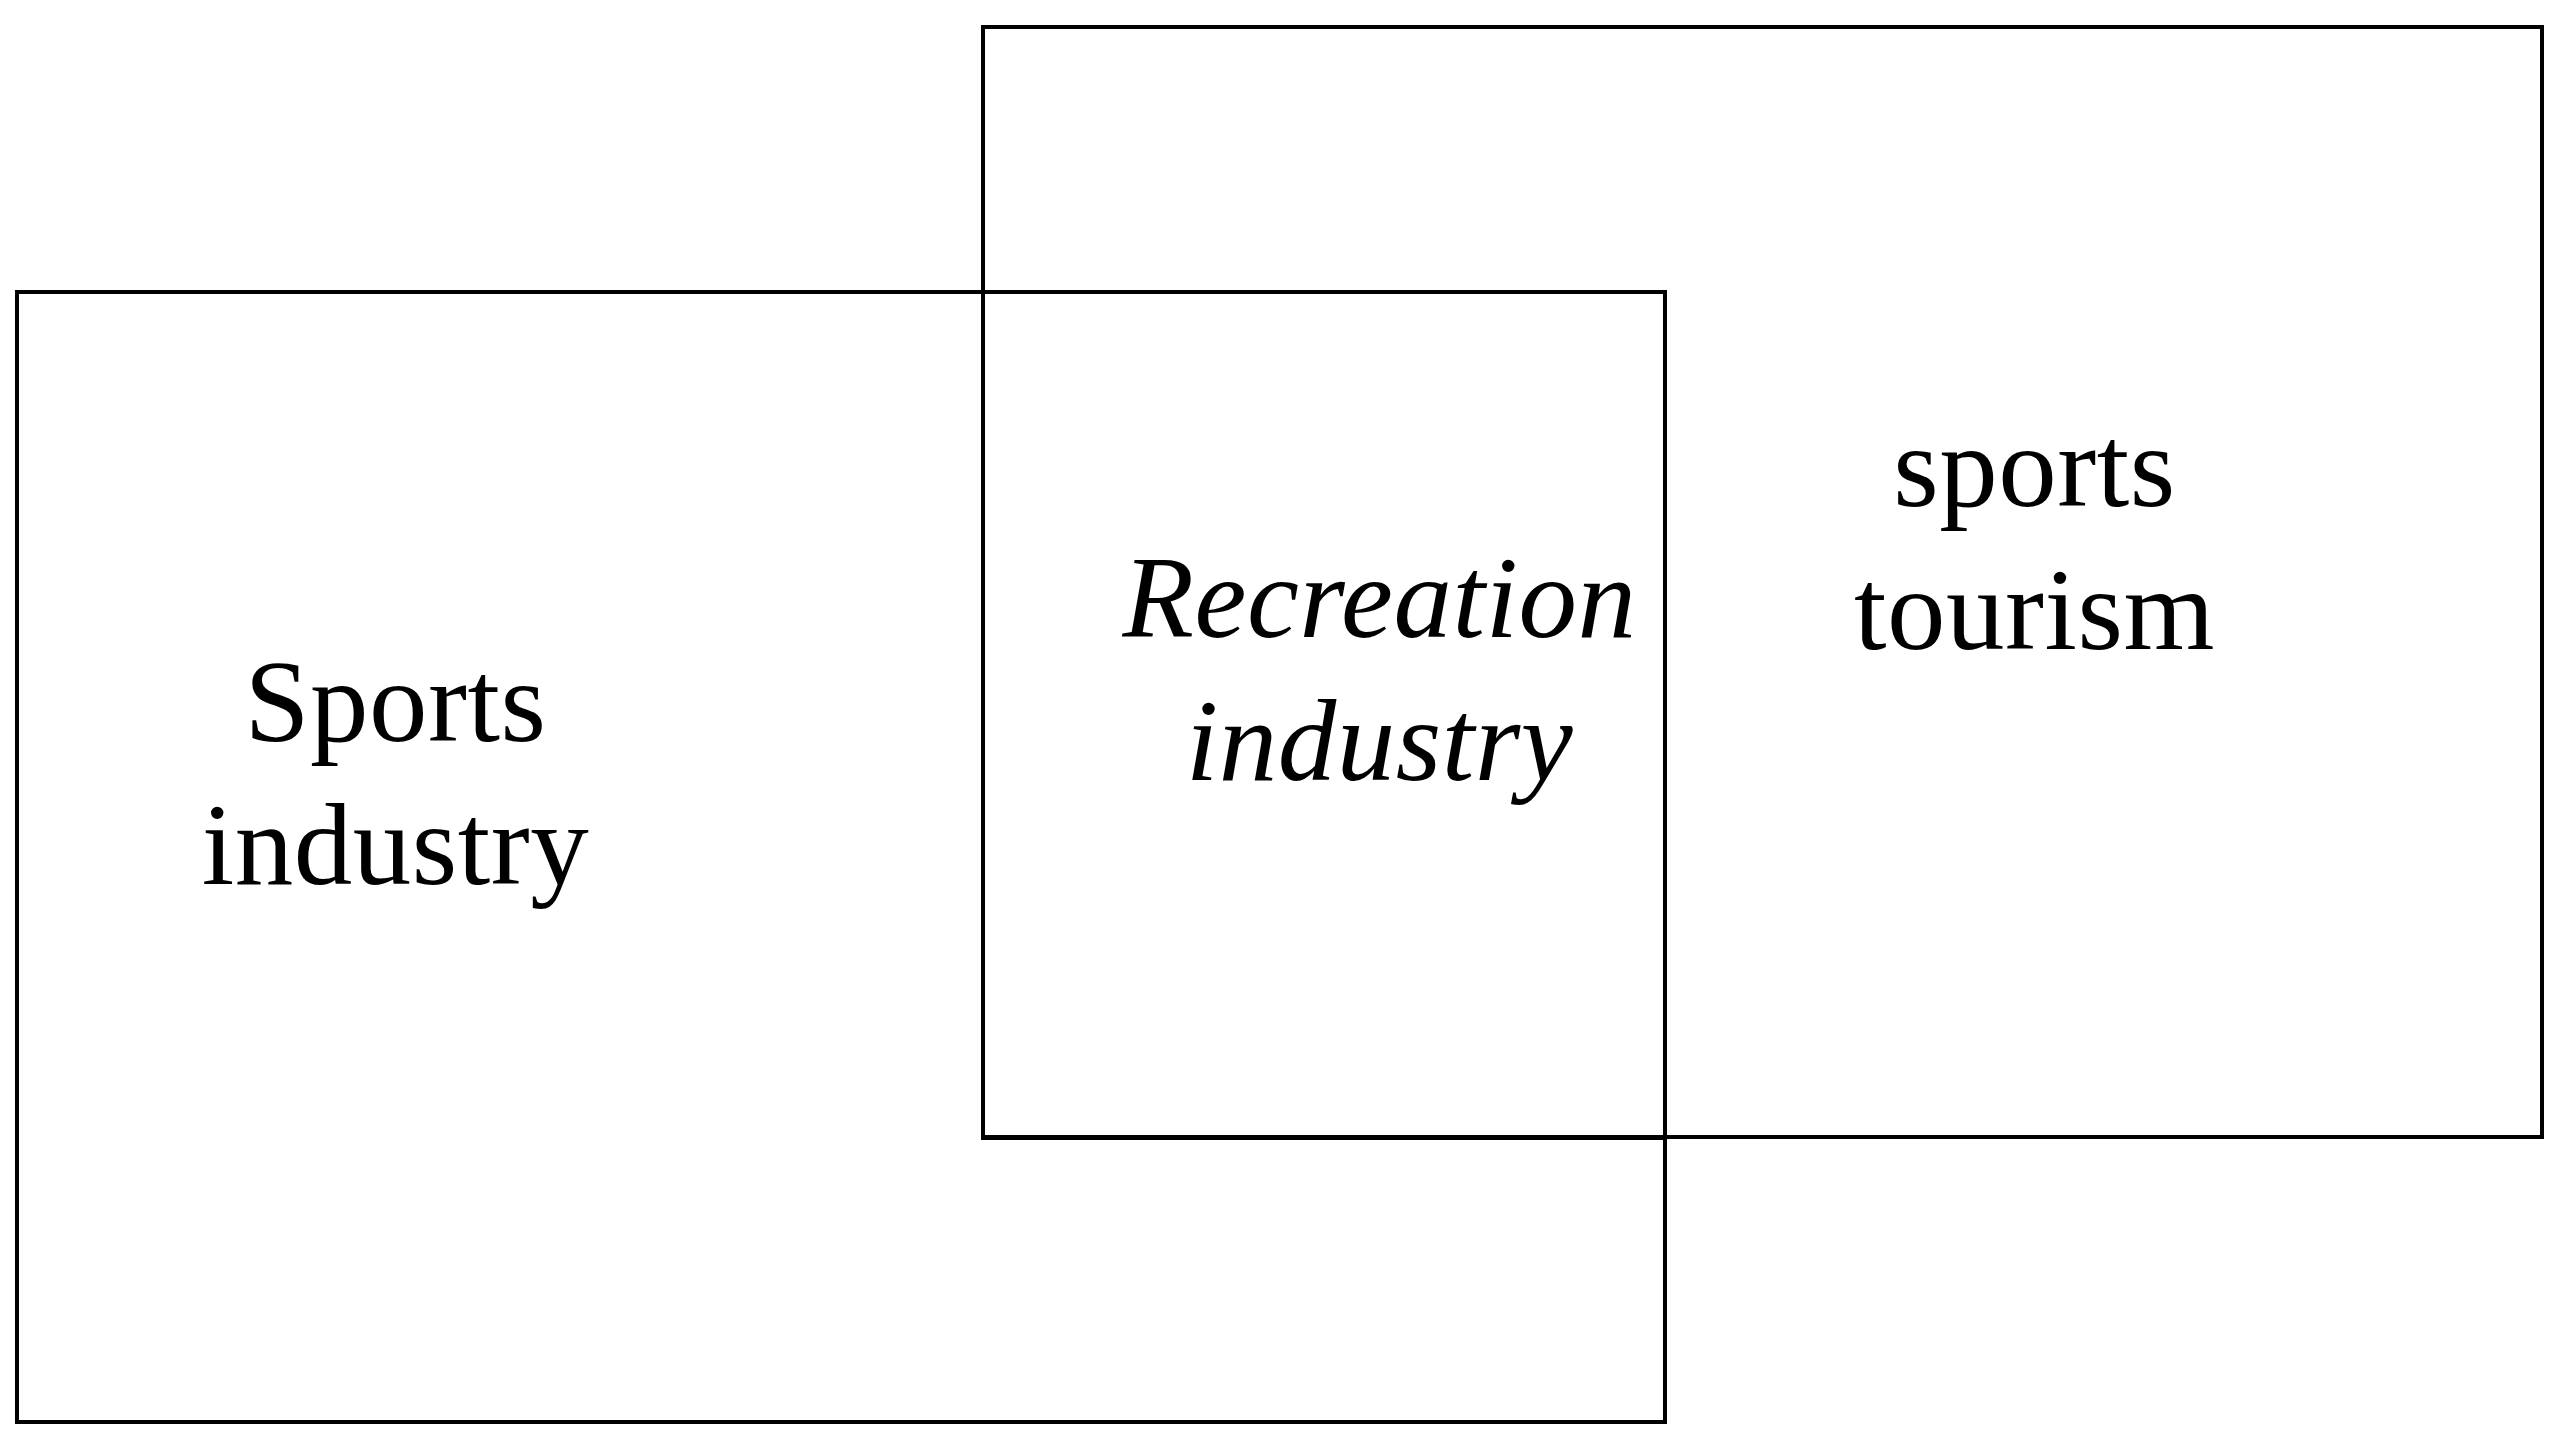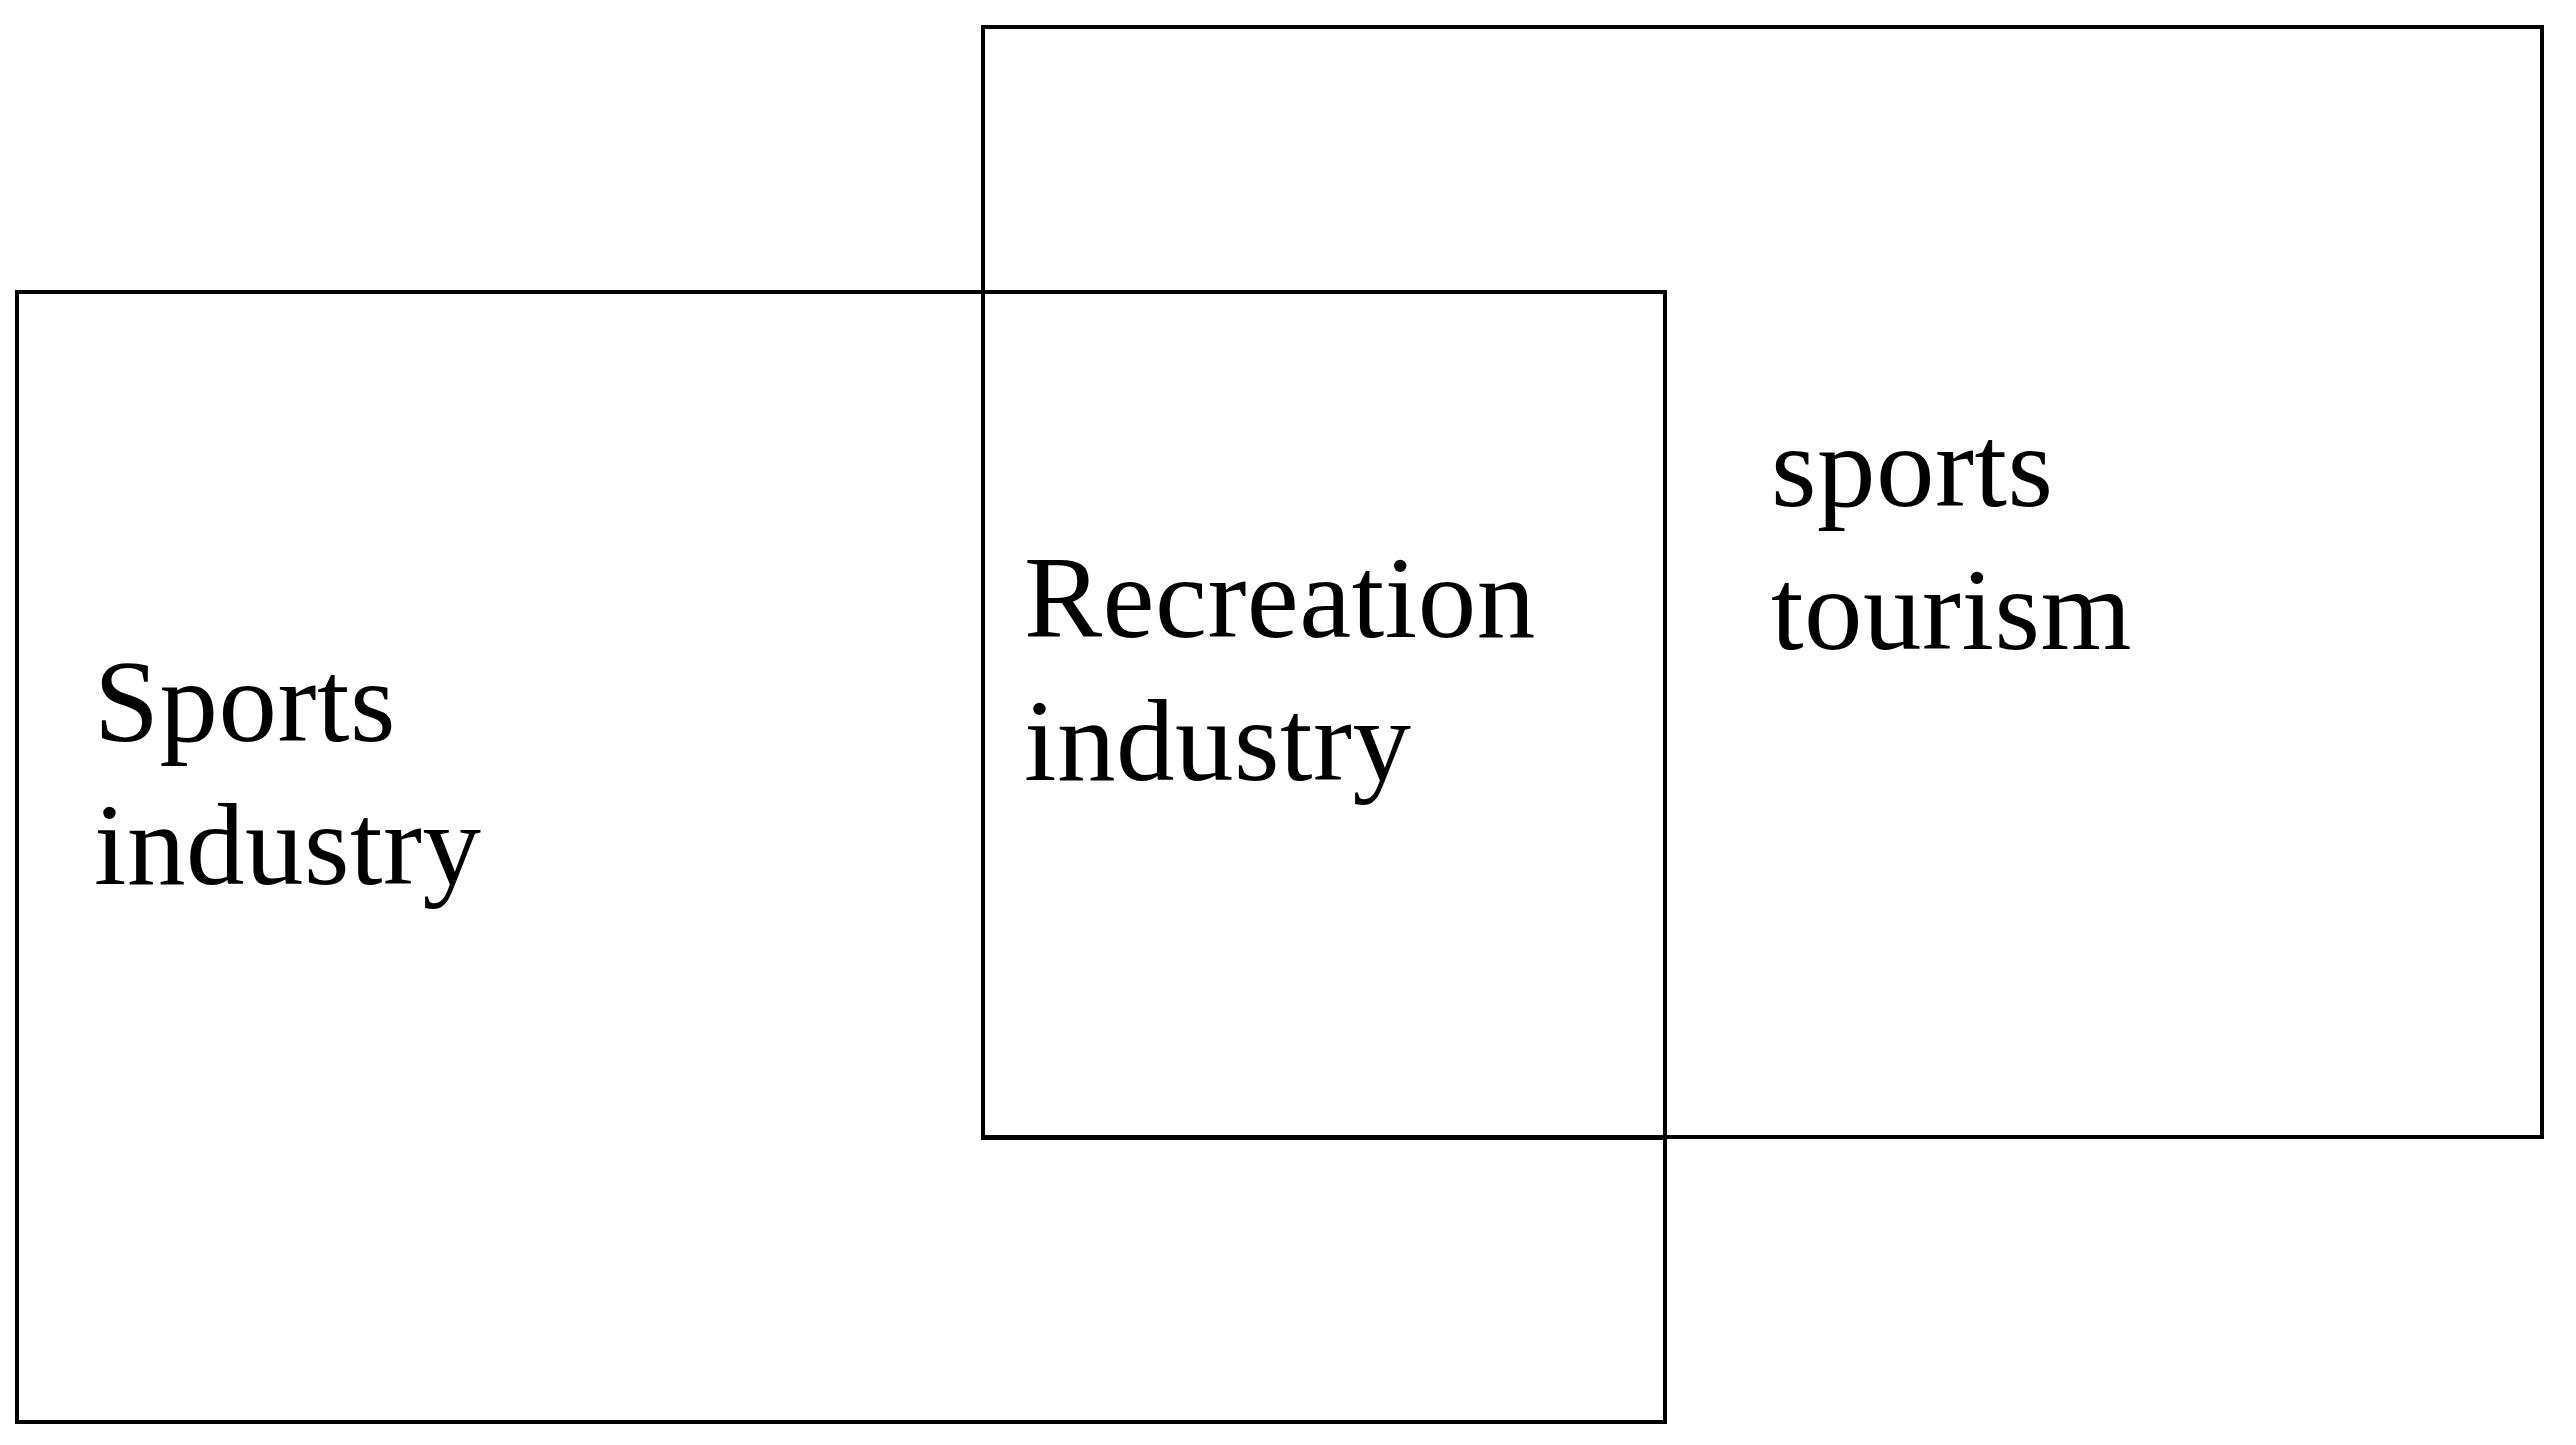--- a/index.html
+++ b/index.html
@@ -48,40 +48,42 @@
     left: 981px;
     top: 290px;
     width: 686px;
     height: 850px;
     border-width: 3.8px;
   }
 
   
   .label {
     position: absolute;
+    text-align: center;
     line-height: 1.22;
     white-space: pre-line;
     font-weight: 400;
     letter-spacing: 0.5px;
     color: #000000;
     user-select: none;
   }
 
   #label-sports-industry {
     left: 94px;
     top: 631px;
     width: 603px;
     font-size: 117px;
   }
 
   #label-recreation-industry {
-    left: 1024px;
+    left: 1050px;
     top: 527px;
     width: 659px;
     font-size: 117px;
+    font-style: italic;
   }
 
   #label-sports-tourism {
     left: 1771px;
     top: 396px;
     width: 527px;
     font-size: 117px;
   }
 </style>
 </head>

